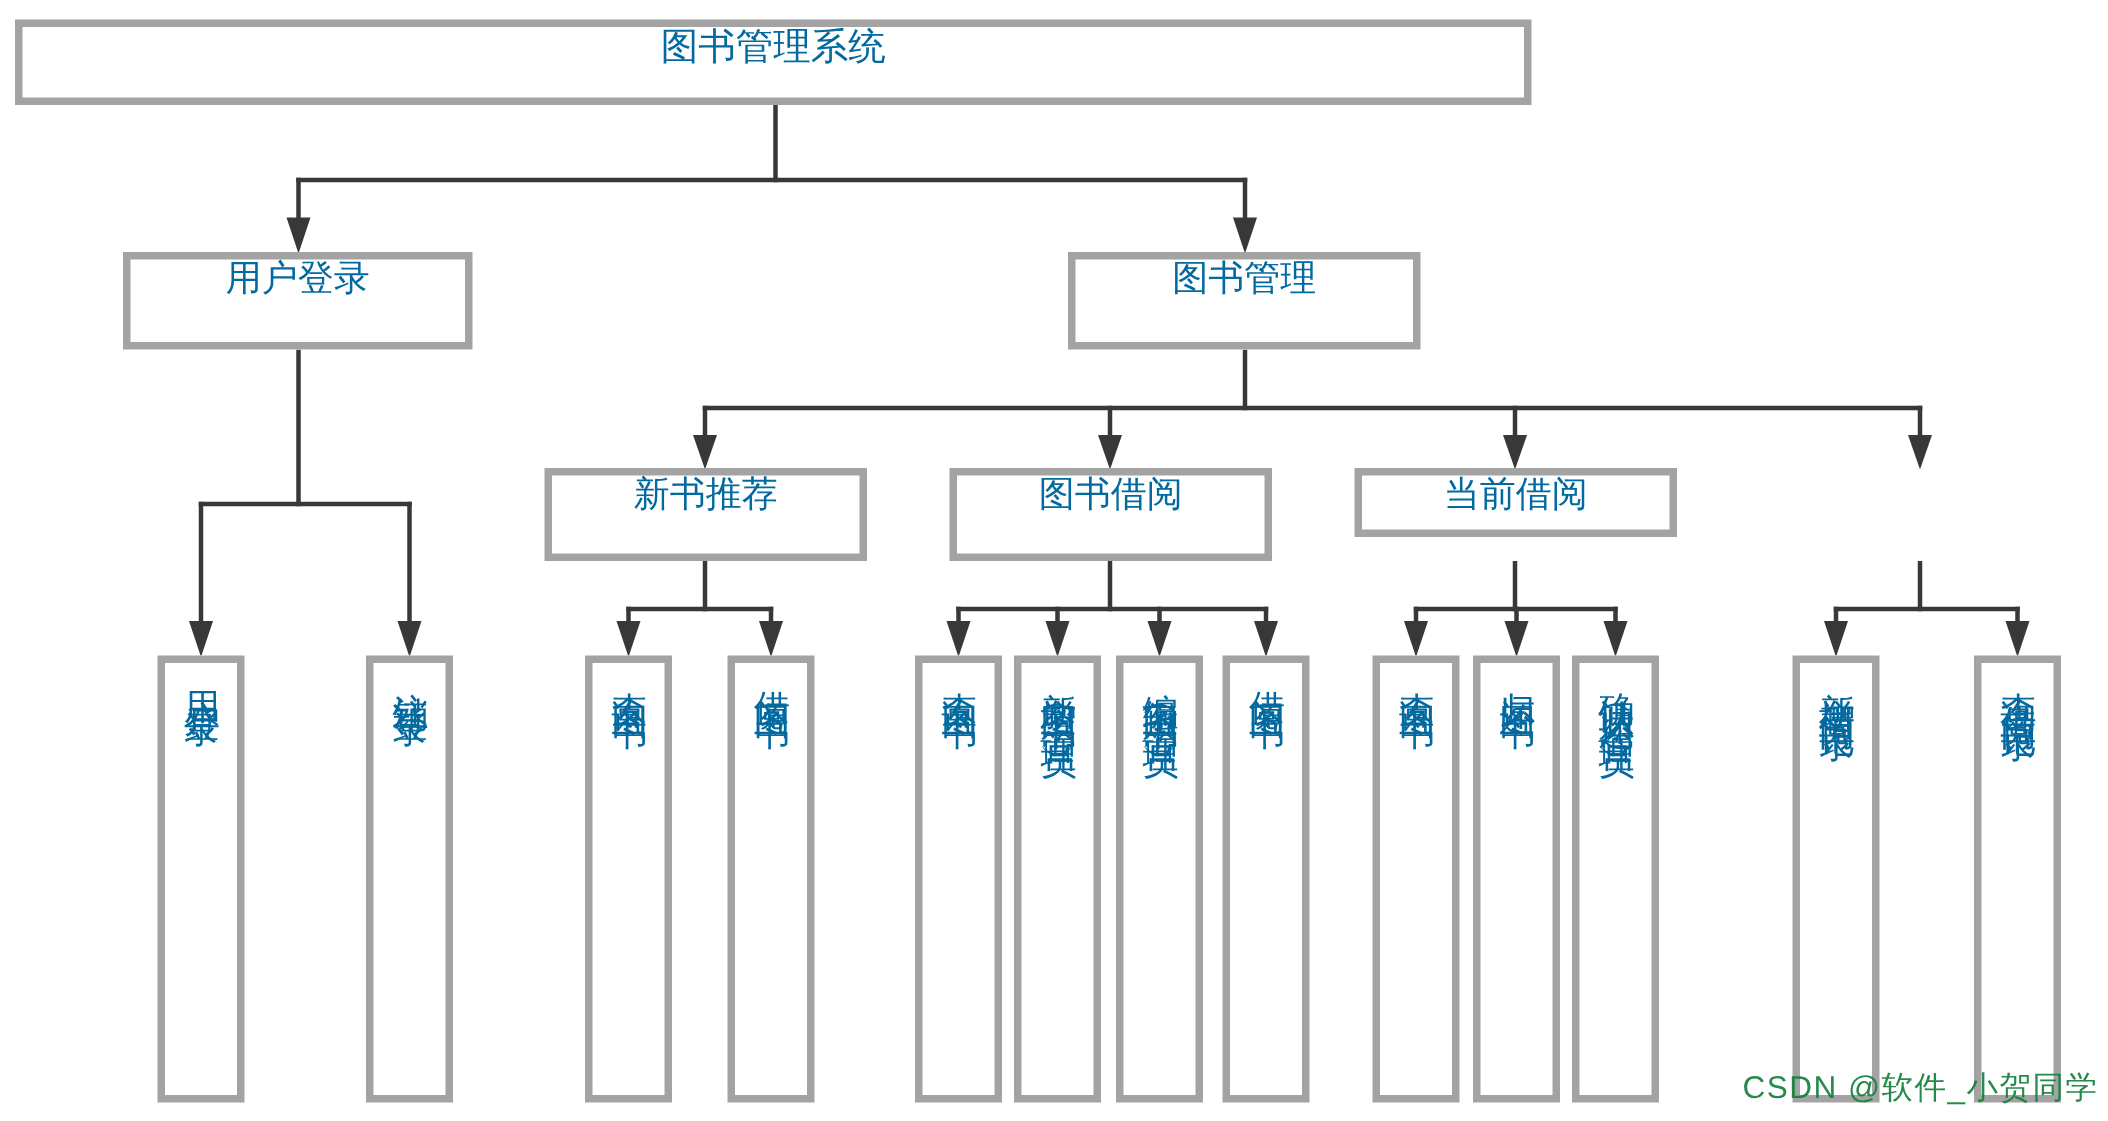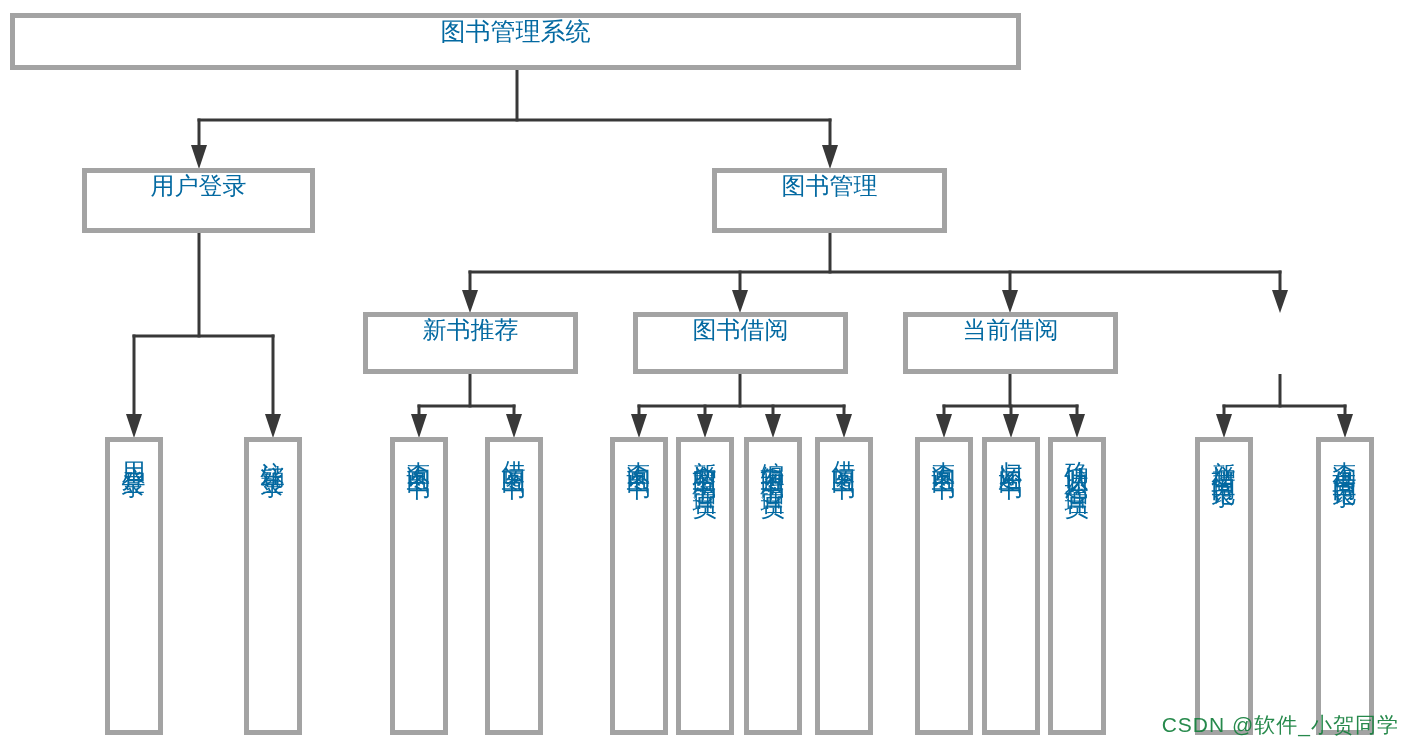--- a/index.html
+++ b/index.html
@@ -17,21 +17,21 @@
   .leaf span{
     writing-mode:vertical-rl;text-orientation:mixed;
     letter-spacing:5px;line-height:1.05;
   }
   
   #n-root{left:10px;top:13px;width:1011px;height:57px;}
   #n-user-login{left:82px;top:168px;width:233px;height:65px;}
   #n-book-mgmt{left:712px;top:168px;width:235px;height:65px;}
   #n-recommend{left:363px;top:312px;width:215px;height:62px;}
   #n-borrow{left:633px;top:312px;width:215px;height:62px;}
-  #n-current{left:903px;top:312px;width:215px;height:62px;}
+  #n-current{left:903px;top:312px;width:215px;height:46px;}
   #n-records{left:1173px;top:312px;width:215px;height:62px;}
   .leaf{top:437px;width:58px;height:298px;}
   #l-a1{left:105px;} #l-a2{left:244px;}
   #l-b1{left:390px;} #l-b2{left:485px;}
   #l-c1{left:610px;} #l-c2{left:676px;} #l-c3{left:744px;} #l-c4{left:815px;}
   #l-d1{left:915px;} #l-d2{left:982px;} #l-d3{left:1048px;}
   #l-e1{left:1195px;} #l-e2{left:1316px;}
   #watermark{
     position:absolute;right:6px;top:711px;z-index:5;
     color:#15803d;font-size:21px;letter-spacing:1px;opacity:.92;

